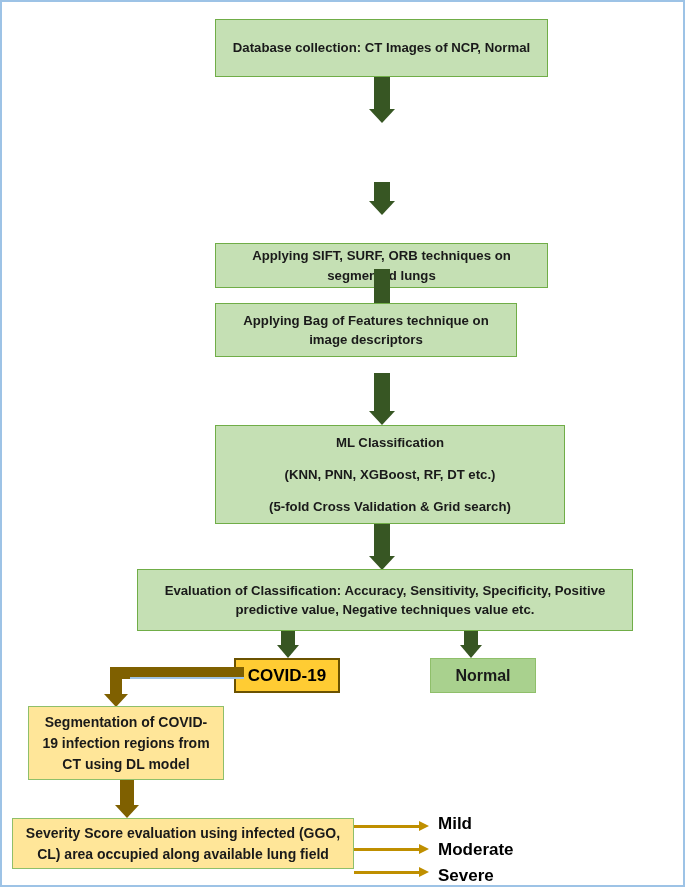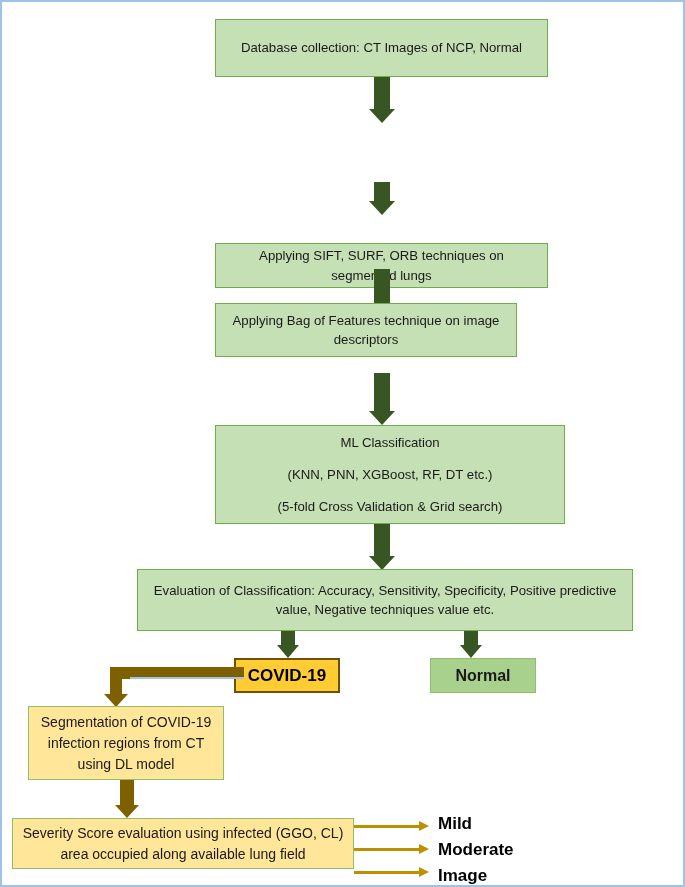--- a/index.html
+++ b/index.html
@@ -21,20 +21,21 @@
   }
   .node {
     position: absolute;
     box-sizing: border-box;
     display: flex;
     flex-direction: column;
     align-items: center;
     justify-content: center;
     text-align: center;
     color: #1a1a1a;
+    font-weight: bold;
   }
   .node-green {
     background: #c5e0b4;
     border: 1px solid #70ad47;
     font-size: 13.2px;
     line-height: 1.45;
   }
   .node-green-small {
     background: #a9d18e;
     border: 1px solid #8fbf6a;
@@ -240,15 +241,15 @@
     <div class="line" style="width:66px;"></div>
     <div class="tip"></div>
   </div>
   <div class="thin-arrow" style="left:352px; top:869px; width:75px;">
     <div class="line" style="width:66px;"></div>
     <div class="tip"></div>
   </div>
 
   <div class="severity-label" style="left:436px; top:812px;">Mild</div>
   <div class="severity-label" style="left:436px; top:838px;">Moderate</div>
-  <div class="severity-label" style="left:436px; top:864px;">Image</div>
+  <div class="severity-label" style="left:436px; top:864px;">Severe</div>
 
 </div>
 
 </body></html>

